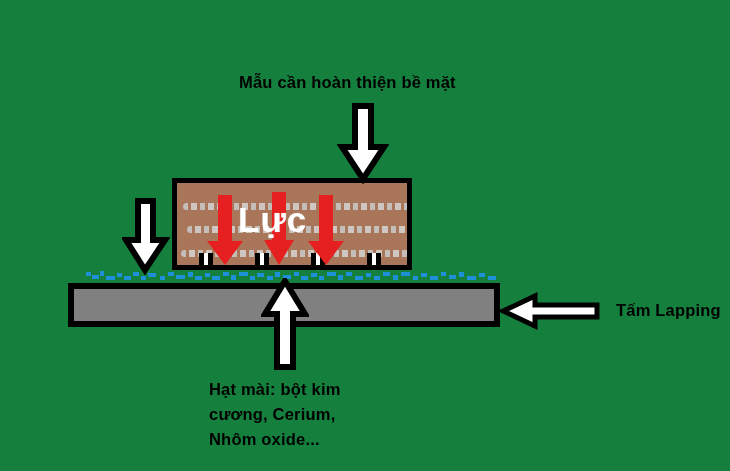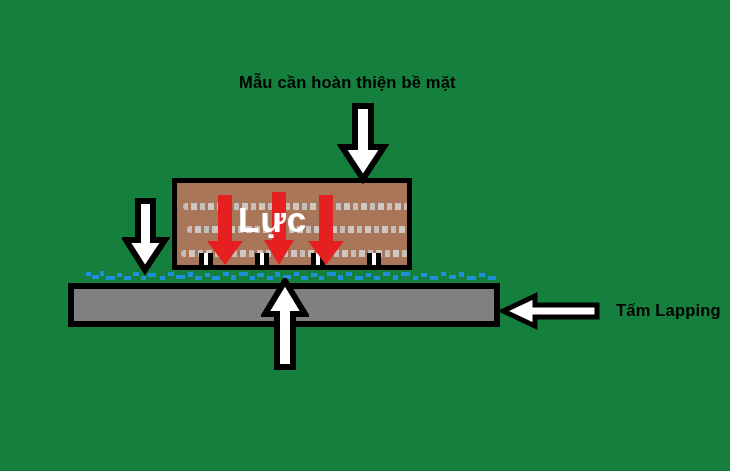--- a/index.html
+++ b/index.html
@@ -130,20 +130,23 @@
   #label-plate   { left: 604px; top: 298px; color: #000000; margin-left: 12px; }
 </style>
 </head>
 <body>
 
 <div id="canvas">
 
   <div class="label" id="label-sample">Mẫu cần hoàn thiện bề mặt</div>
 
 
+  <div class="label" id="label-grit">Hạt mài: bột kim
+cương, Cerium,
+Nhôm oxide...</div>
 
   <div class="label" id="label-plate">Tấm Lapping</div>
 
   <div id="workpiece">
     <div class="streak s1"></div>
     <div class="streak s2"></div>
     <div class="streak s3"></div>
     <div class="tooth" style="left:22px;"></div>
     <div class="tooth" style="left:78px;"></div>
     <div class="tooth" style="left:134px;"></div>

